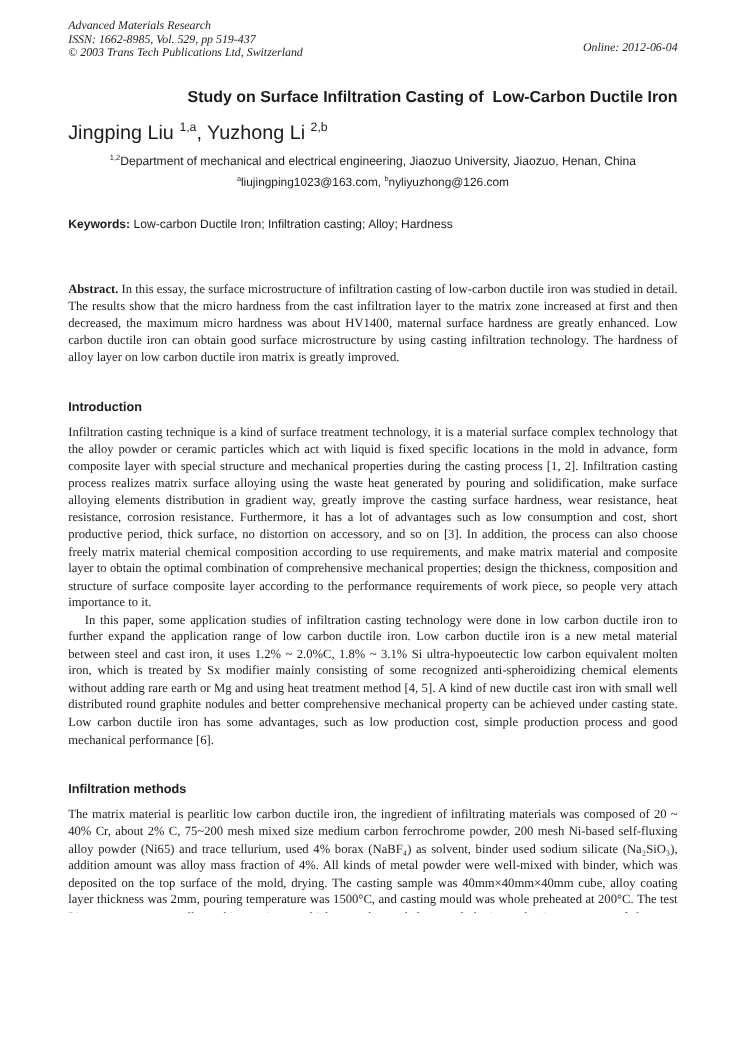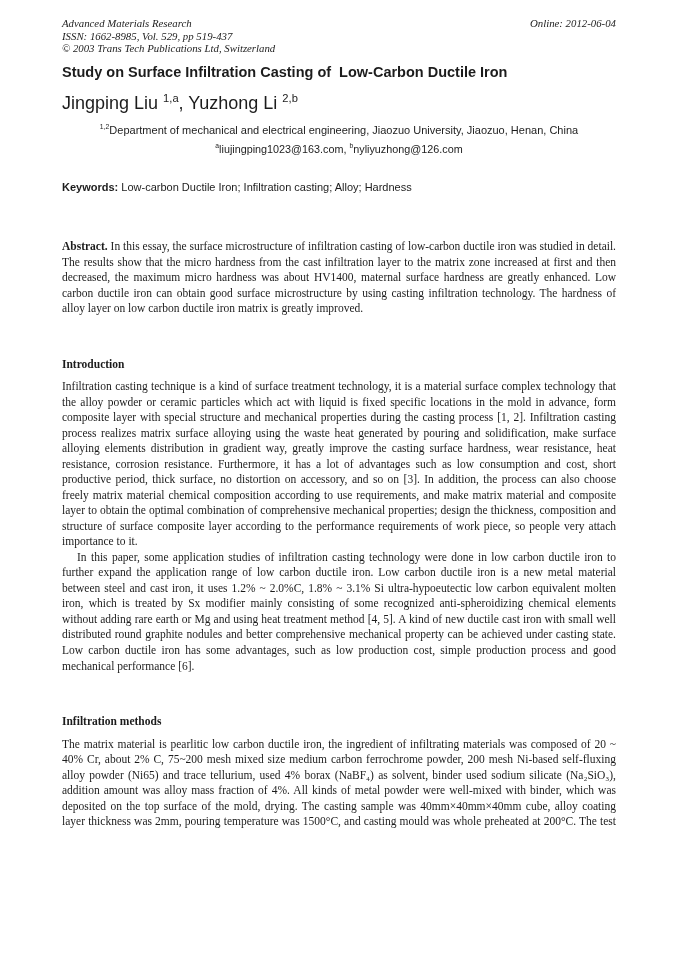--- a/index.html
+++ b/index.html
@@ -19,25 +19,25 @@
   
   .jheader {
     display: flex;
     justify-content: space-between;
     align-items: flex-start;
     font-style: italic;
     font-size: 10.8px;
     line-height: 1.18;
   }
   .jheader .left div { white-space: nowrap; }
-  .jheader .right { white-space: nowrap; }
+  .jheader .right { white-space: nowrap; margin-top: 20px; }
   
   .title {
-    margin-top: 9px;
-    text-align: left;
+    margin-top: 26px;
+    text-align: right;
     font-family: "Liberation Sans", "DejaVu Sans", sans-serif;
     font-weight: bold;
     font-size: 14.5px;
     line-height: 1.2;
     white-space: pre-wrap;
   }
   .authors {
     margin-top: 9px;
     text-align: left;
     font-family: "Liberation Sans", "DejaVu Sans", sans-serif;
@@ -64,23 +64,23 @@
   }
   .keywords .kw-label { font-weight: bold; }
   
   .abstract {
     margin-top: 44px;
     text-align: justify;
   }
   .abstract .ab-label { font-weight: bold; }
   
   h2.section-heading {
-    margin-top: 40px;
+    margin-top: 30px;
     margin-bottom: 7px;
-    font-family: Liberation Serif, serif;
+    font-family: Liberation Sans, sans-serif;
     font-weight: bold;
     font-size: 11.5px;
   }
   p.body-para {
     text-align: justify;
   }
   p.body-para.indented { text-indent: 15px; }
 </style>
 </head>
 <body>

